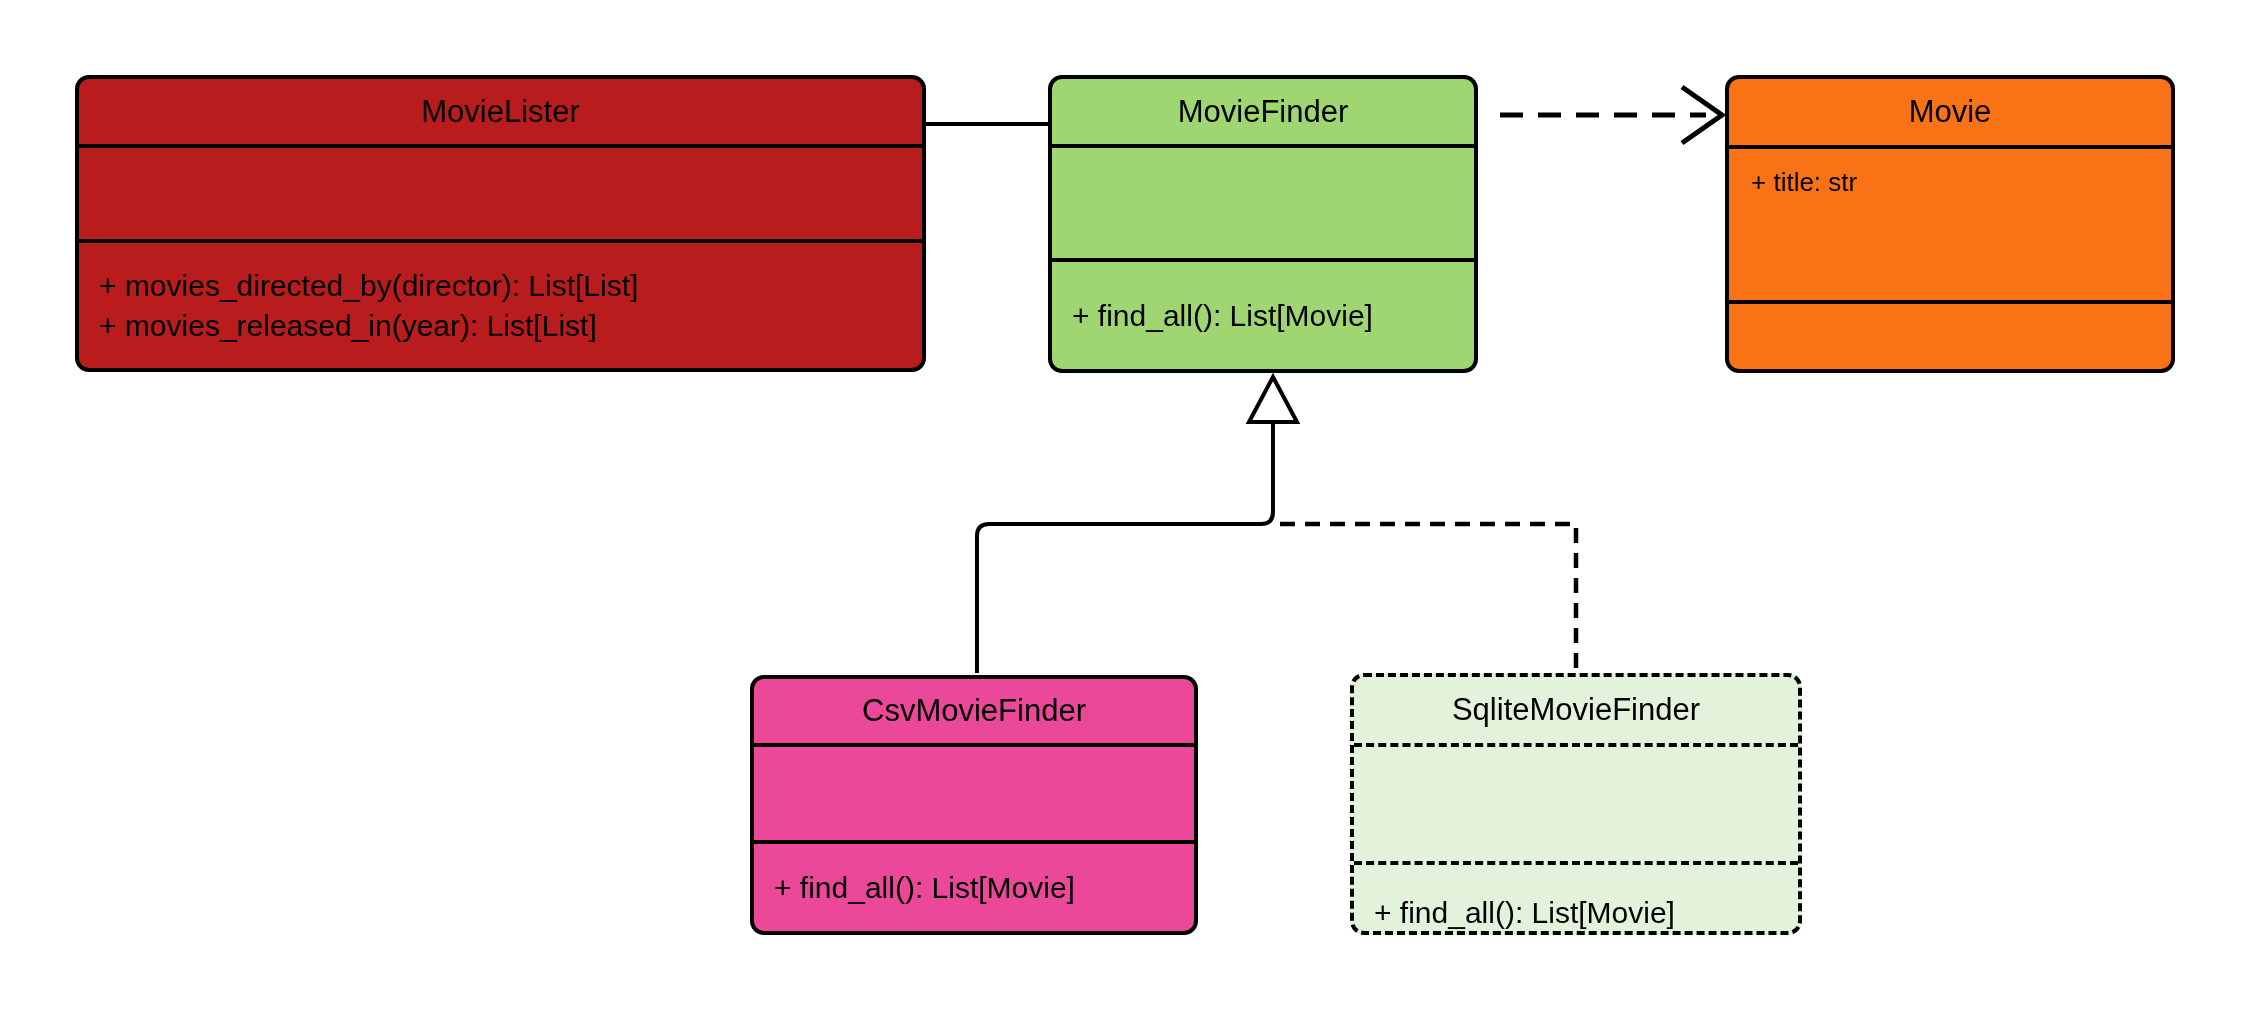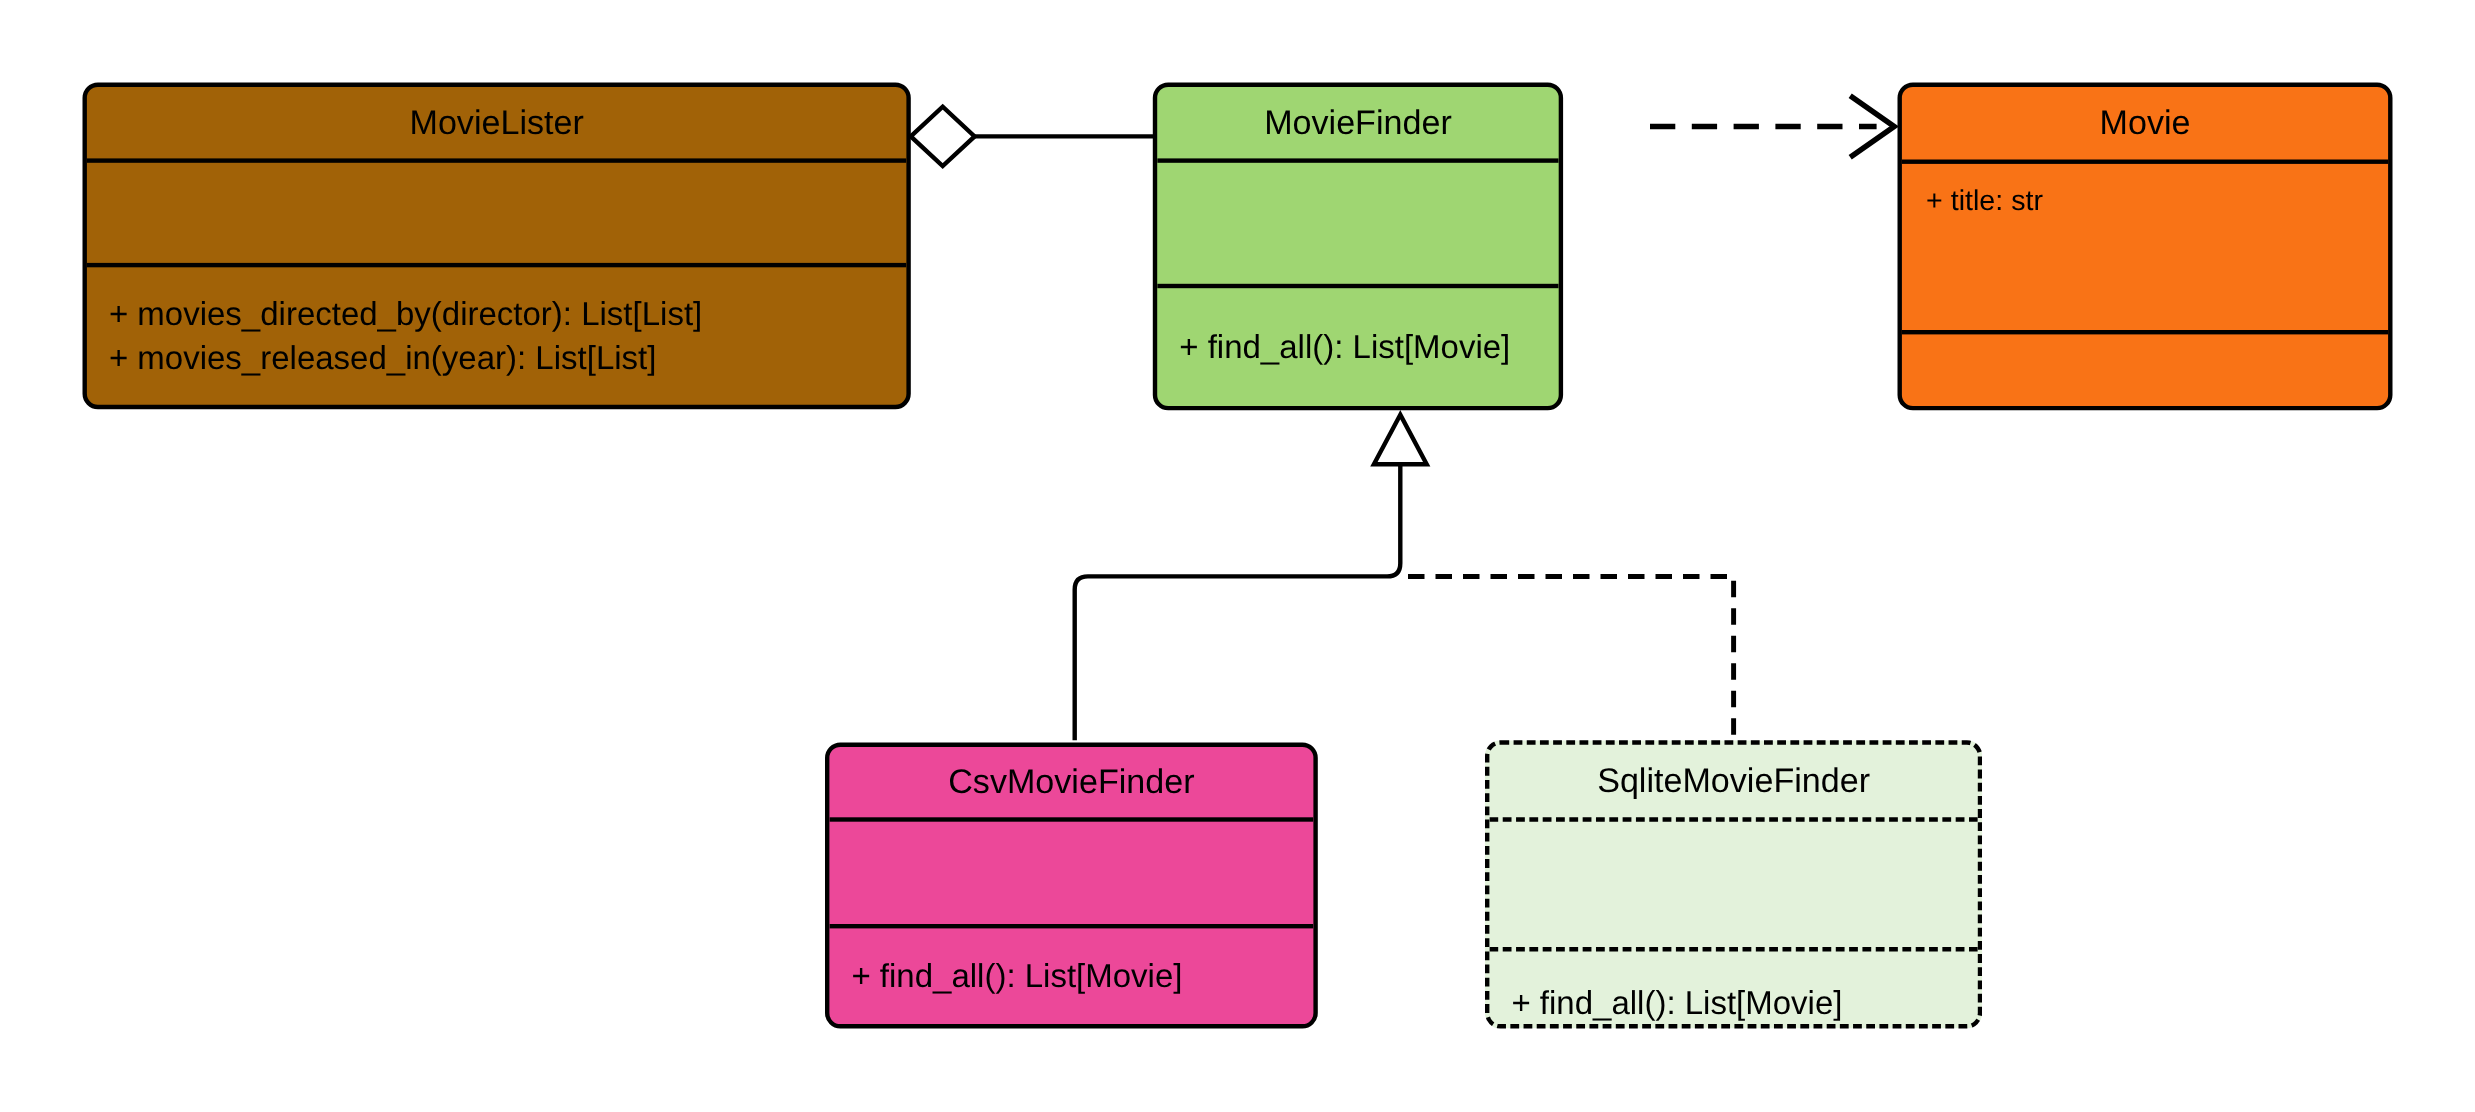--- a/index.html
+++ b/index.html
@@ -68,32 +68,32 @@
 
     <line class="conn" x1="1500" y1="115" x2="1706" y2="115" stroke-width="5" stroke-dasharray="23 15"></line>
     <polyline points="1682,87 1722,115 1682,143" fill="none" stroke="#000000" stroke-width="5"></polyline>
 
     <path class="conn" d="M 1273 422 L 1273 512 Q 1273 524 1261 524 L 989 524 Q 977 524 977 536 L 977 673" stroke-width="4"></path>
 
     <path class="conn" d="M 1280 524 L 1576 524 L 1576 671" stroke-width="4.5" stroke-dasharray="15 10"></path>
     <polygon points="1273,377 1249,422 1297,422" fill="#ffffff" stroke="#000000" stroke-width="4"></polygon>
   </svg>
 
-  <div class="uml-class" style="left: 75px; top: 75px; width: 753px; height: 297px; background-color: #a16207;">
+  <div class="uml-class" style="left: 75px; top: 75px; width: 851px; height: 297px; background-color: #b91c1c;">
     <div class="compartment c-title" style="height:69px;">
       <span>MovieLister</span>
     </div>
     <div class="compartment c-attrs" style="height:95px;"></div>
     <div class="compartment c-methods">
       <div>+ movies_directed_by(director): List[List]</div>
       <div>+ movies_released_in(year): List[List]</div>
     </div>
   </div>
 
-  <div class="uml-class" style="left: 1048px; top: 75px; width: 373px; height: 298px; background-color: rgb(159, 214, 114);">
+  <div class="uml-class" style="left: 1048px; top: 75px; width: 430px; height: 298px; background-color: rgb(159, 214, 114);">
     <div class="compartment c-title" style="height:69px;">
       <span>MovieFinder</span>
     </div>
     <div class="compartment c-attrs" style="height:114px;"></div>
     <div class="compartment c-methods">
       <div>+ find_all(): List[Movie]</div>
     </div>
   </div>
 
   <div class="uml-class" style="left: 1725px; top: 75px; width: 450px; height: 298px; background-color: #f97316;">

